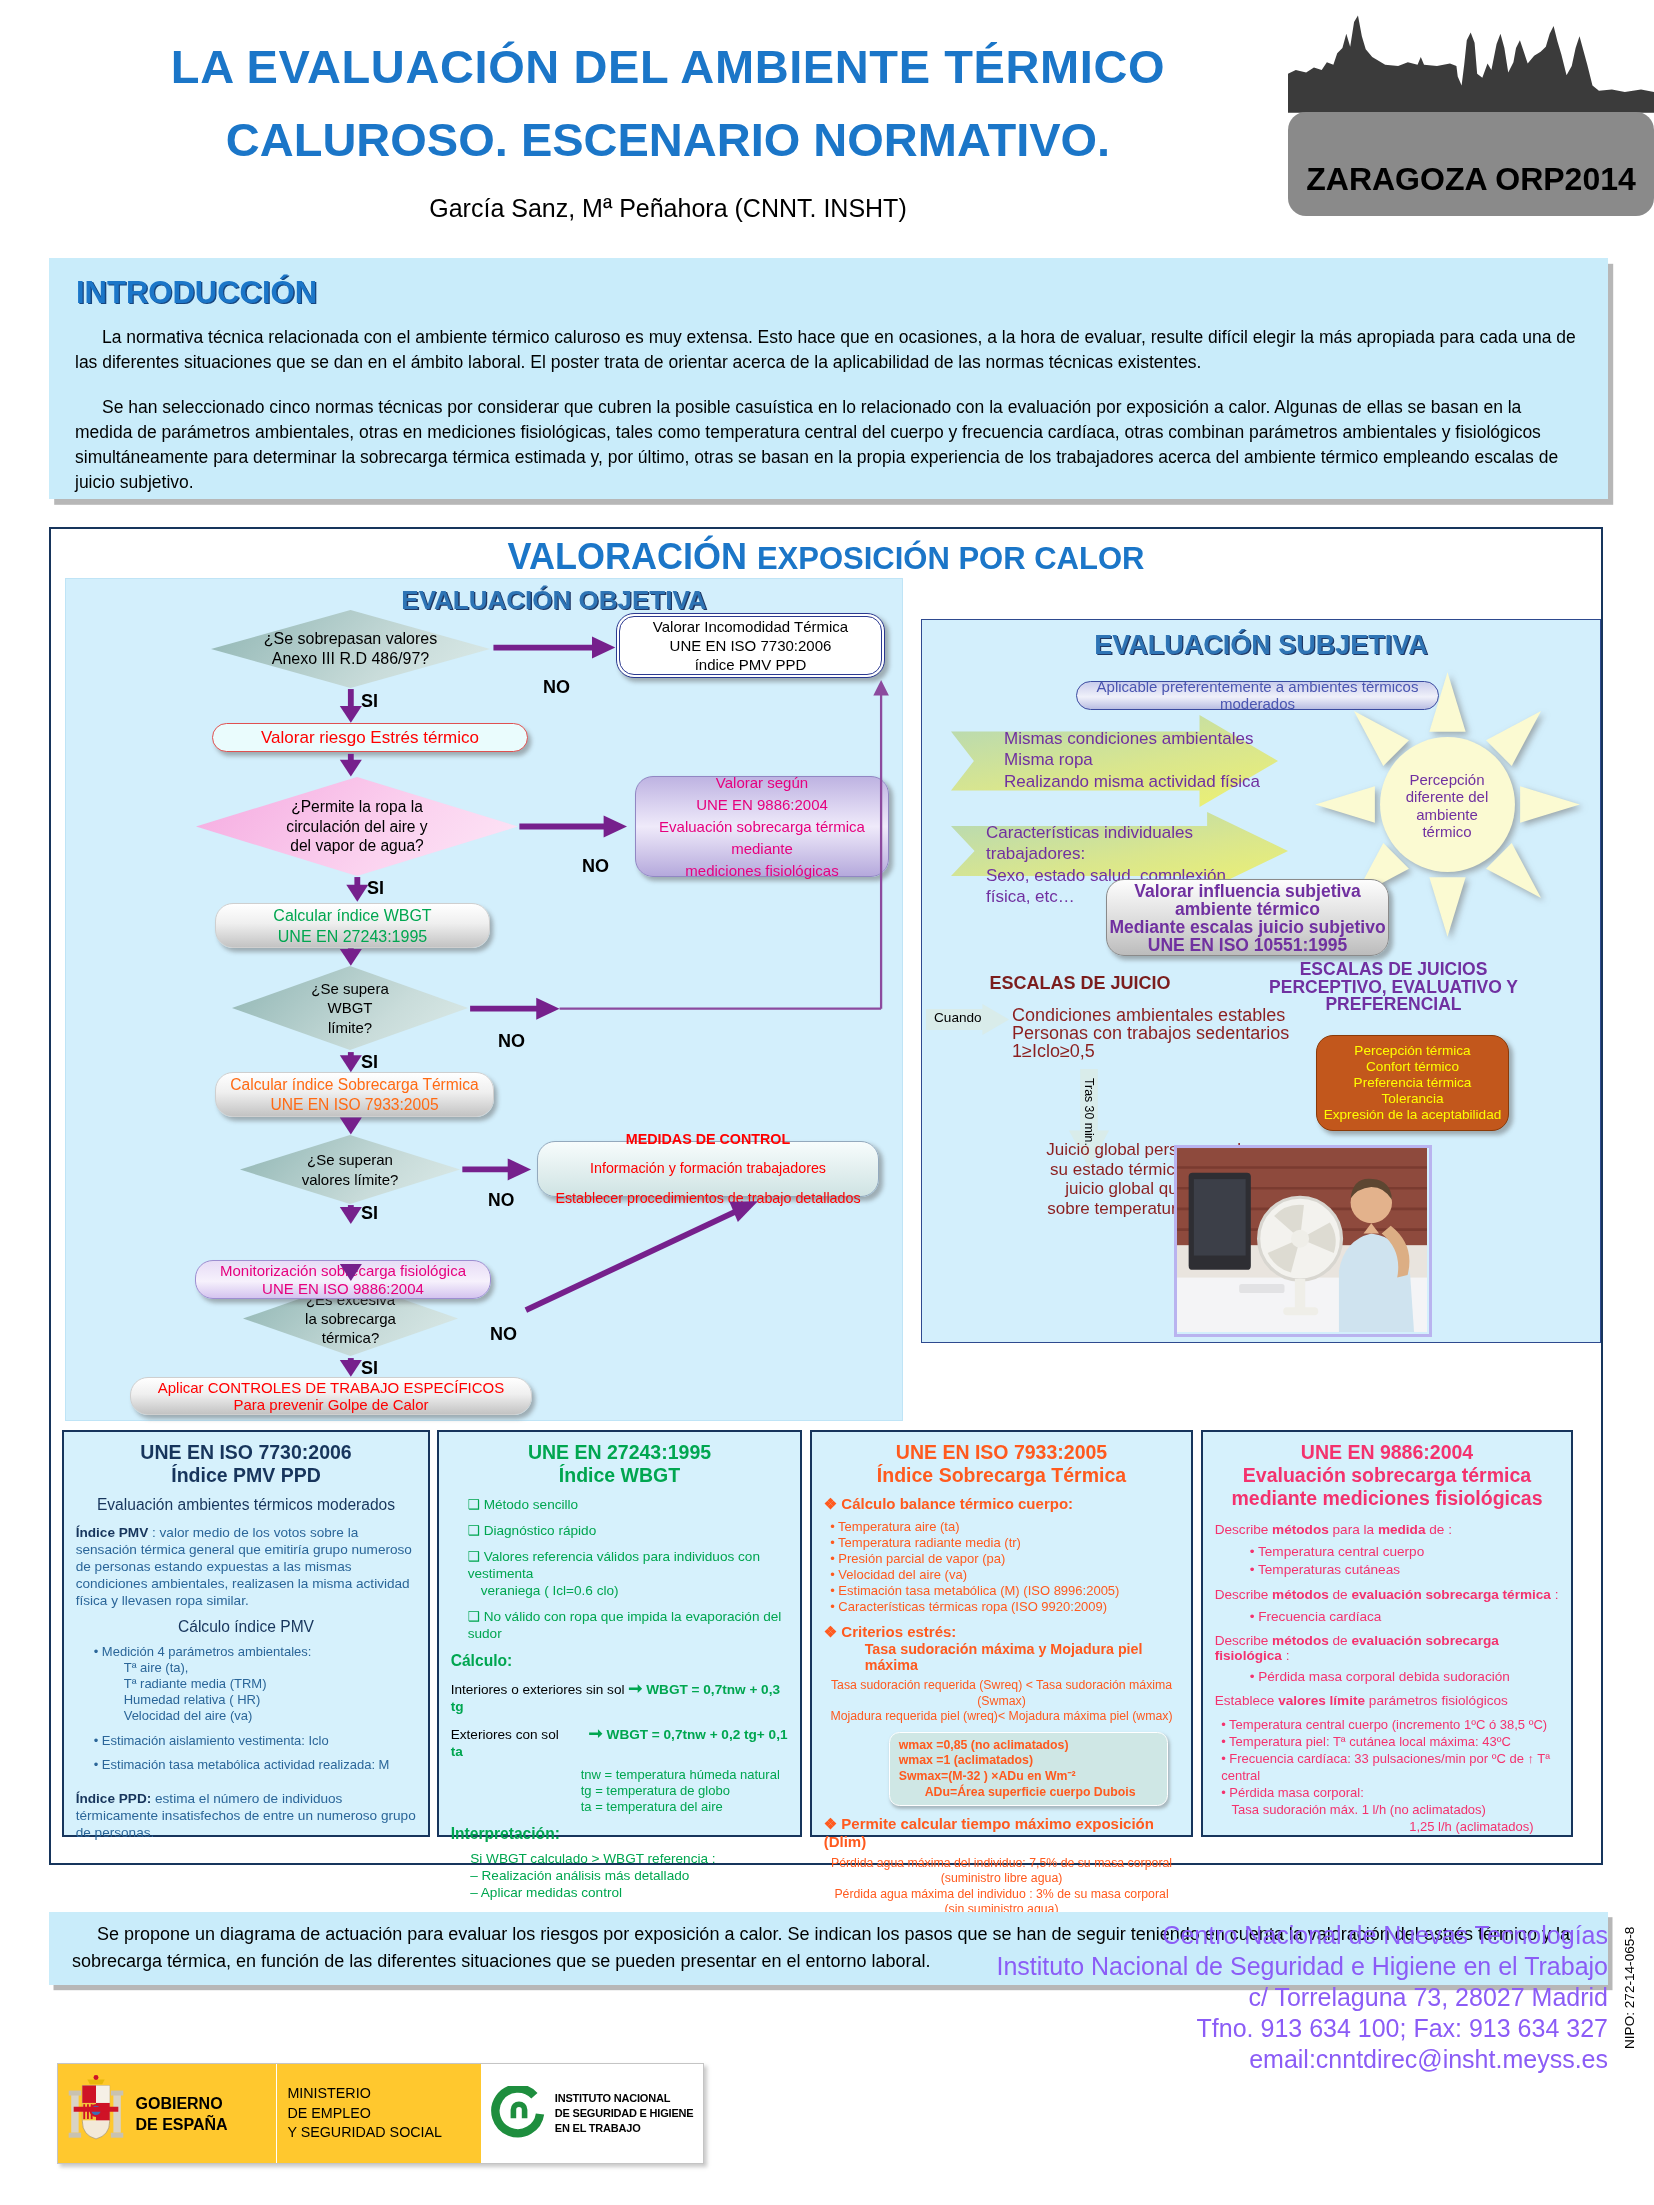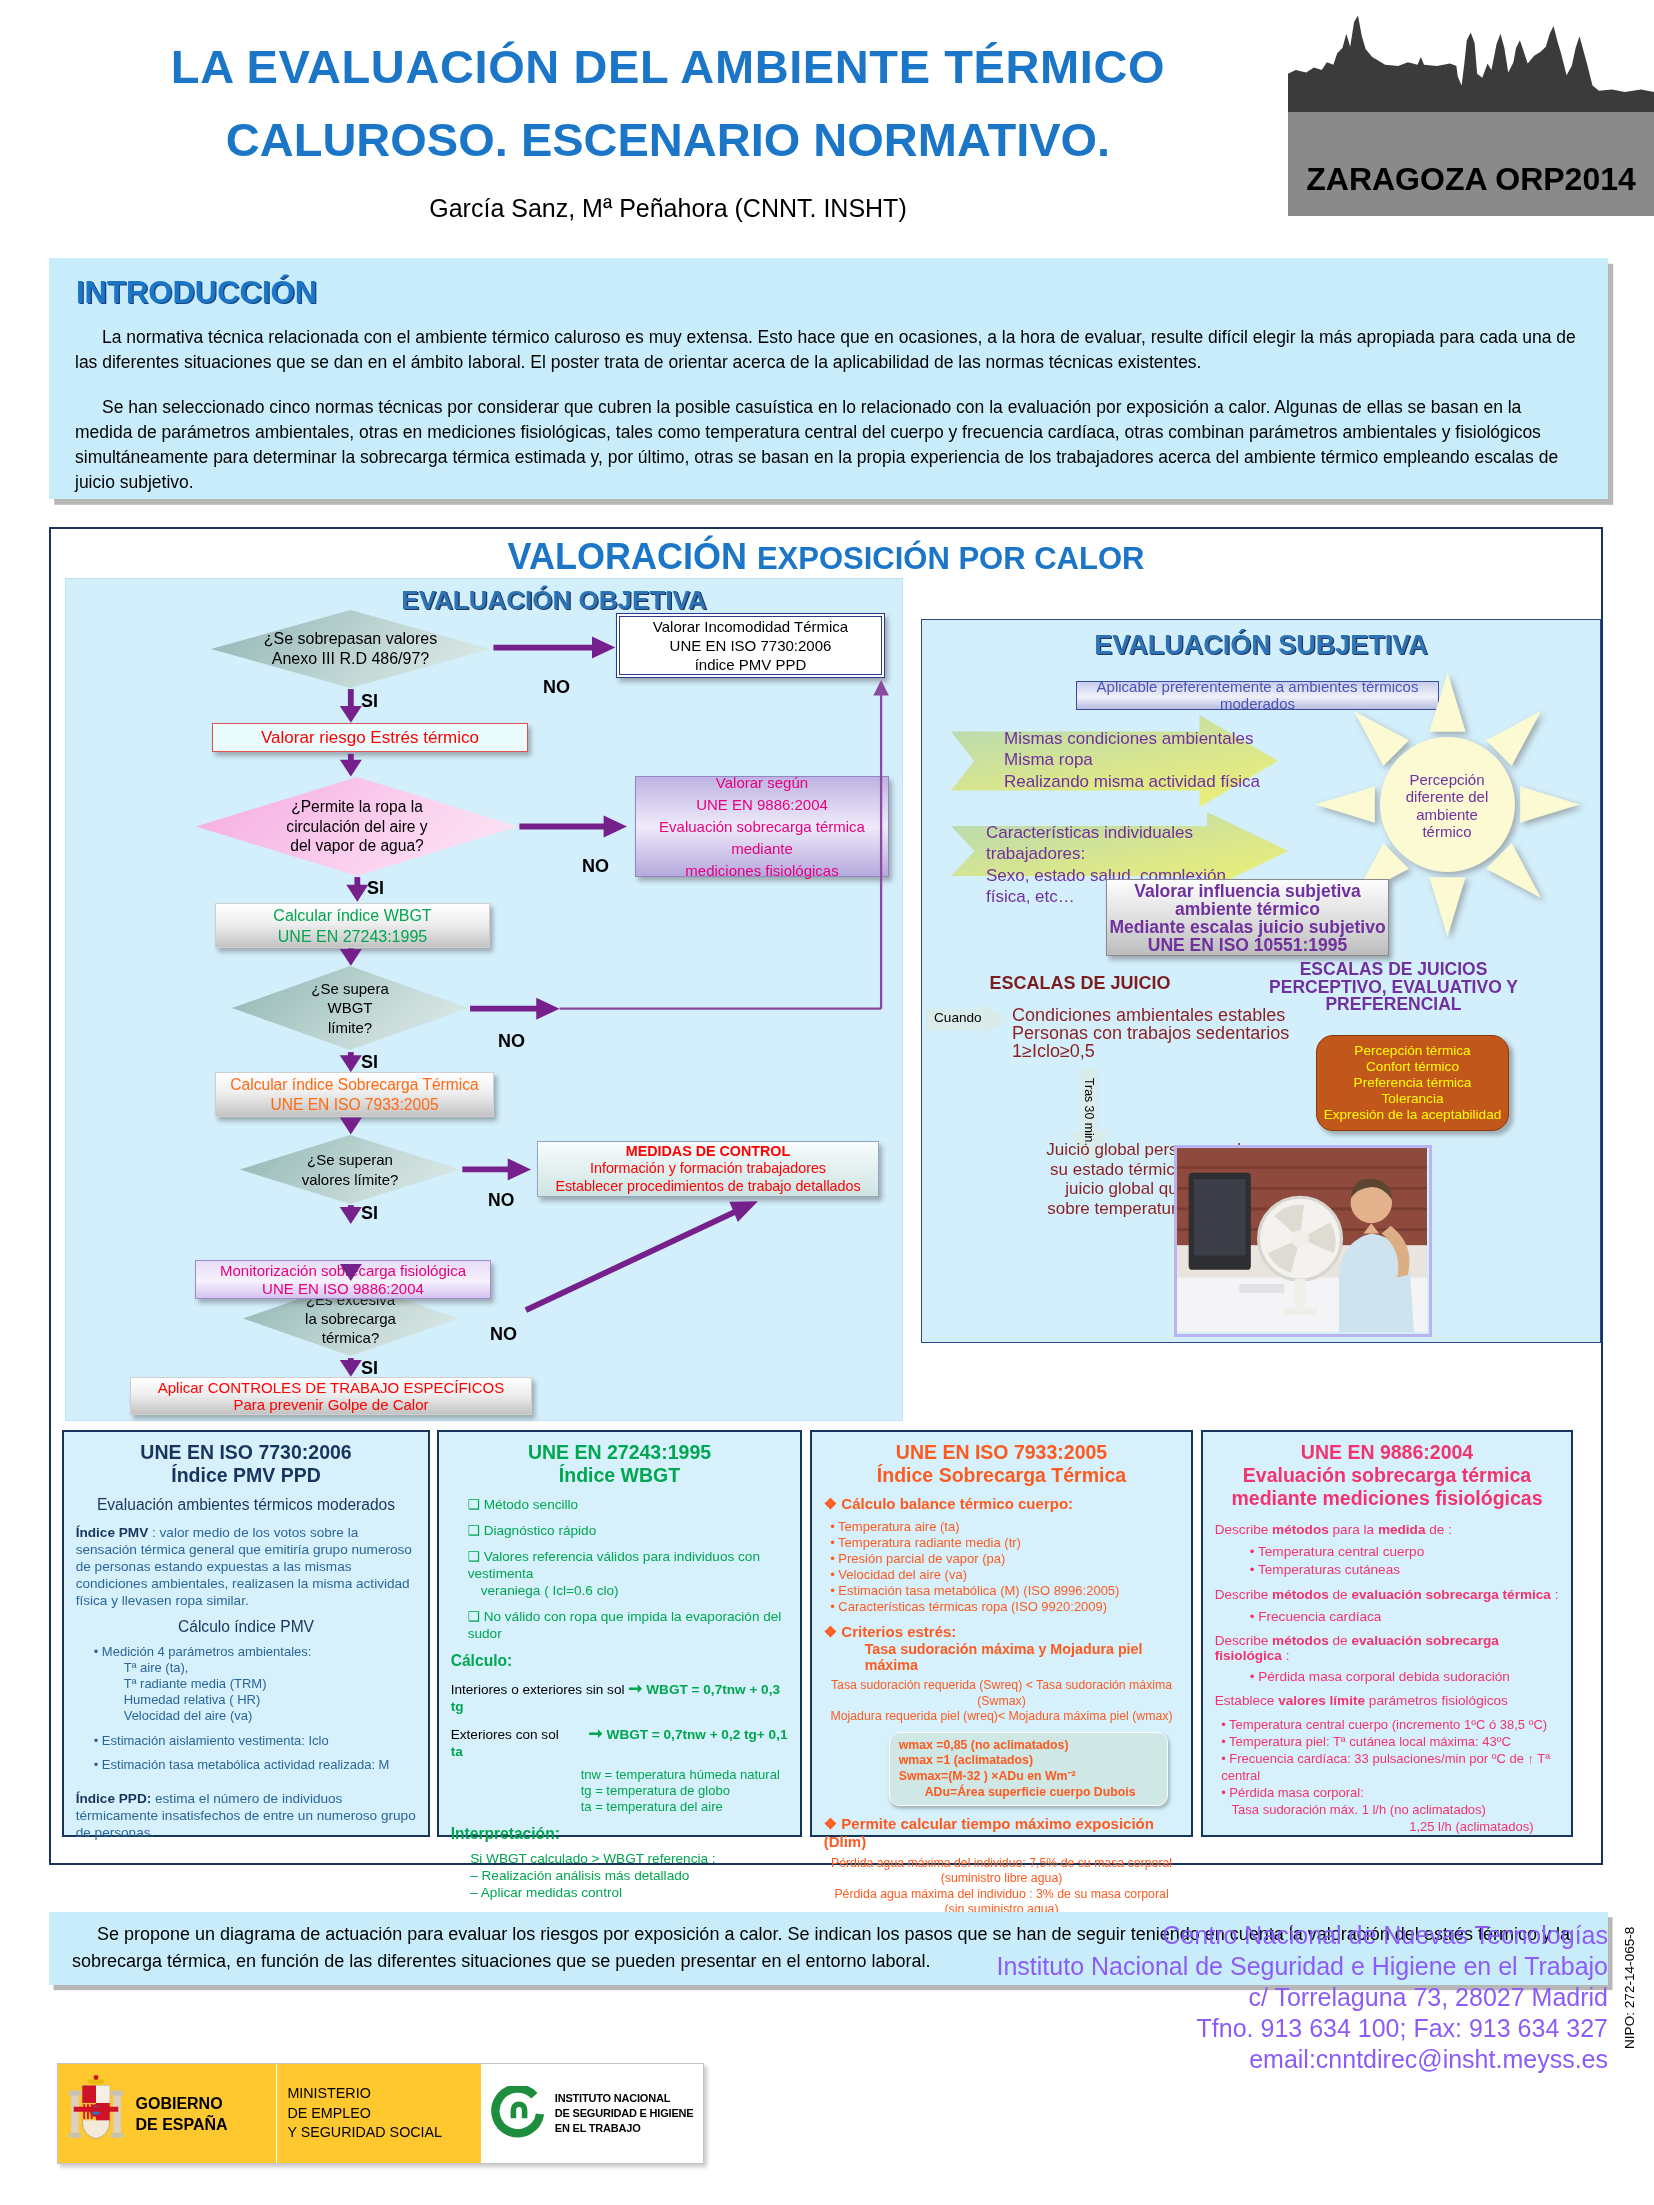--- a/index.html
+++ b/index.html
@@ -1,26 +1,26 @@
 <!DOCTYPE html>
 <html style="font-size:10.4px"><head>
 <meta charset="utf-8">
 <style>
   html,body{margin:0;padding:0;background:#fff;}
   .page{position:relative;width:1654px;height:2205px;background:#fff;
         font-family:"Liberation Sans",sans-serif;overflow:hidden;}
   .ab{position:absolute;}
-  .ctr{display:flex;flex-direction:column;align-items:center;justify-content:center;text-align:center;}
+  .ctr{display:flex;flex-direction:column;align-items:center;justify-content:center;text-align:center;border-radius:18px;}
   .sh{box-shadow:3.2px 3.9px 4.5px rgba(90,90,90,.45);}
   .dia{clip-path:polygon(50% 0,100% 50%,50% 100%,0 50%);filter:drop-shadow(3.9px 3.9px 2.6px rgba(90,90,90,.55));}
   .teal{background:linear-gradient(135deg,#8fb5b3 0%,#c9dcda 65%,#dcebe9 100%);}
   .pinkd{background:linear-gradient(135deg,#f5a9e0 0%,#fbd2ef 60%,#fde7f7 100%);}
   .graybox{background:linear-gradient(180deg,#ffffff 0%,#efefef 45%,#c3c3c3 100%);border:0.6px solid #cfcfcf;}
   .lavbox{background:linear-gradient(180deg,#beb3e2 0%,#efeafa 50%,#b5a9dc 100%);border:0.6px solid #9187c3;}
-  .medbox{background:linear-gradient(180deg,#f7fcfc 0%,#cfe3e3 100%);border:1.3px solid #93a9bd;}
+  .medbox{background:linear-gradient(180deg,#f7fcfc 0%,#cfe3e3 100%);border:1.3px solid #93a9bd;gap:12px;}
   .monbox{background:linear-gradient(180deg,#e7dcf6 0%,#f6f1fc 55%,#d4c3ef 100%);border:0.6px solid #9d8ed0;}
   .navybord{border:2.6px solid #17355c;}
   .lbl{font-weight:bold;color:#000;}
   .garrow{clip-path:polygon(0 18%,76% 18%,76% 0,100% 50%,76% 100%,76% 82%,0 82%,7% 50%);
           background:linear-gradient(170deg,#b4d8b6 0%,#d9e68e 55%,#eef170 100%);
           filter:drop-shadow(3.2px 3.9px 2.6px rgba(110,110,110,.5));}
   .cuando{clip-path:polygon(0 16%,68% 16%,68% 0,100% 50%,68% 100%,68% 84%,0 84%);
           background:#d9ecea;filter:drop-shadow(1.9px 1.9px 1.9px rgba(100,100,100,.5));}
   .tras{clip-path:polygon(28% 0,72% 0,72% 62%,100% 62%,50% 100%,0 62%,28% 62%);
         background:#d9ecea;filter:drop-shadow(2.6px 2.6px 1.9px rgba(100,100,100,.5));}

